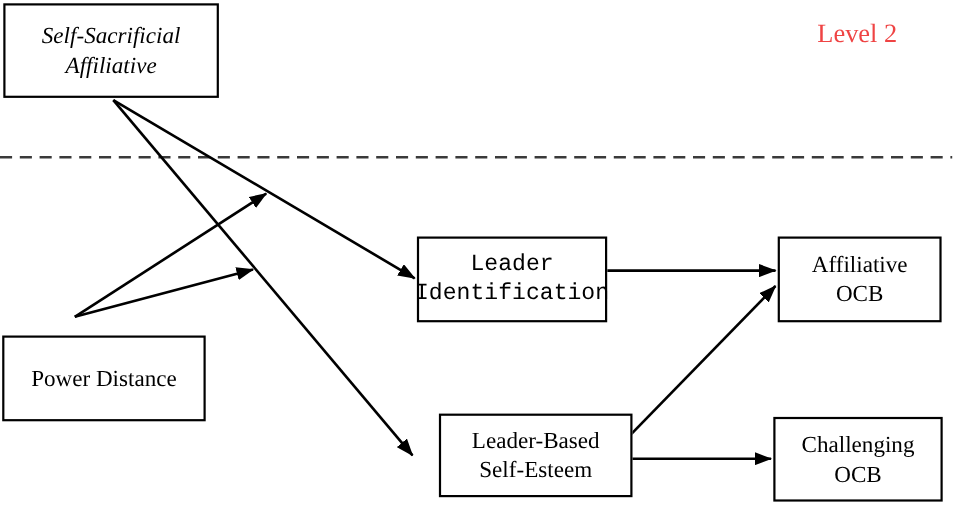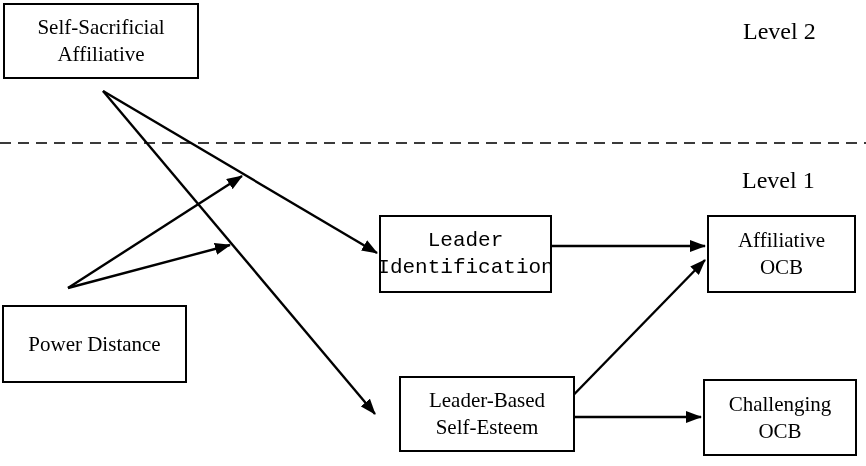--- a/index.html
+++ b/index.html
@@ -36,26 +36,26 @@
     font-size: 21px;
     line-height: 27px;
     color: #000000;
     z-index: 2;
   }
   .node span { display: block; white-space: nowrap; }
   .level-label {
     position: absolute;
     font-size: 24px;
     line-height: 26px;
-    color: #000000;
+    color: #ef4444;
     white-space: nowrap;
     z-index: 2;
   }
   
-  #node-ssl  { left: 3px;   top: 3px;   width: 196px; height: 76px; }
+  #node-ssl  { left: 3px;   top: 3px;   width: 196px; height: 86px; font-style: italic; }
   #node-pdo  { left: 2px;   top: 289px; width: 185px; height: 78px; margin-top: 16px; }
   #node-li   { left: 379px; top: 215px; width: 173px; height: 78px; font-family: Liberation Mono, monospace; }
   #node-lbse { left: 399px; top: 376px; width: 176px; height: 76px; }
   #node-aocb { left: 707px; top: 215px; width: 149px; height: 78px; }
   #node-cocb { left: 703px; top: 379px; width: 154px; height: 77px; }
   #label-level2 { left: 743px; top: 18px; }
   #label-level1 { left: 742px; top: 167px; }
 </style>
 </head>
 <body>
@@ -80,21 +80,20 @@
     <line x1="68" y1="288" x2="230" y2="245" stroke="#000000" stroke-width="2.4" marker-end="url(#arrowhead)"></line>
 
     <line x1="552" y1="246" x2="705" y2="246" stroke="#000000" stroke-width="2.4" marker-end="url(#arrowhead)"></line>
 
     <line x1="553" y1="416" x2="705" y2="260" stroke="#000000" stroke-width="2.4" marker-end="url(#arrowhead)"></line>
 
     <line x1="553" y1="417" x2="701" y2="417" stroke="#000000" stroke-width="2.4" marker-end="url(#arrowhead)"></line>
   </svg>
 
   <div class="level-label" id="label-level2">Level 2</div>
-  <div class="level-label" id="label-level1">Level 1</div>
 
   <div class="node" id="node-ssl">
     <span>Self-Sacrificial</span>
     <span>Affiliative</span>
   </div>
 
   <div class="node" id="node-pdo">
     <span>Power Distance</span>
   </div>
 

